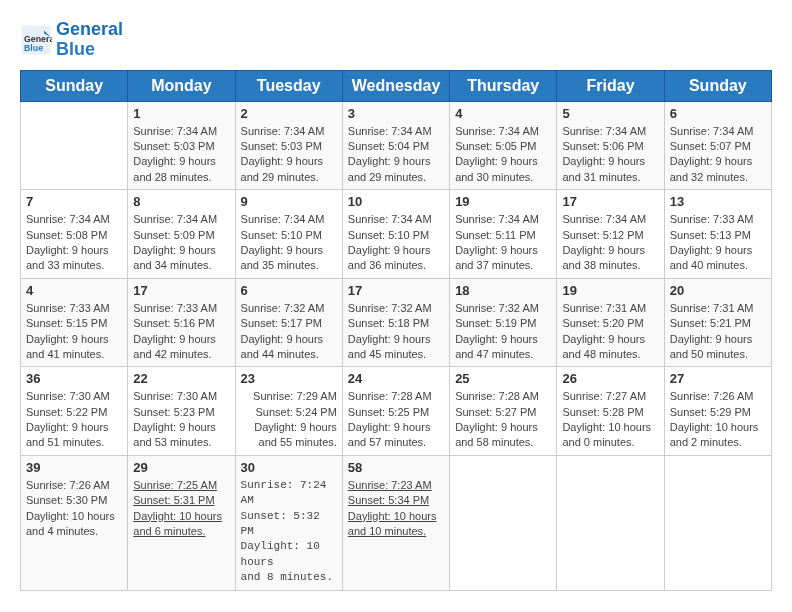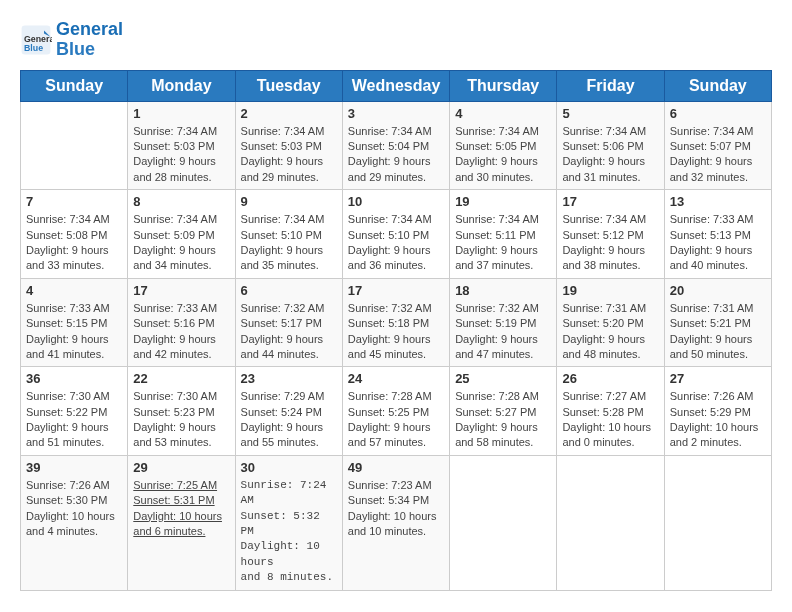--- a/index.html
+++ b/index.html
@@ -275,21 +275,21 @@
         </td>
         <td>
           <span class="day-number">22</span>
           <div class="day-info" style="white-space: pre-line;">Sunrise: 7:30 AM
 Sunset: 5:23 PM
 Daylight: 9 hours
 and 53 minutes.</div>
         </td>
         <td>
           <span class="day-number">23</span>
-          <div class="day-info" style="white-space: pre-line;">Sunrise: 7:29 AM
+          <div class="day-info" style="white-space: pre-line; text-align: right;">Sunrise: 7:29 AM
 Sunset: 5:24 PM
 Daylight: 9 hours
 and 55 minutes.</div>
         </td>
         <td>
           <span class="day-number">24</span>
           <div class="day-info" style="white-space: pre-line;">Sunrise: 7:28 AM
 Sunset: 5:25 PM
 Daylight: 9 hours
 and 57 minutes.</div>
@@ -332,22 +332,22 @@
 and 6 minutes.</div>
         </td>
         <td>
           <span class="day-number">30</span>
           <div class="day-info" style="white-space: pre-line; font-family: Liberation Mono, monospace;">Sunrise: 7:24 AM
 Sunset: 5:32 PM
 Daylight: 10 hours
 and 8 minutes.</div>
         </td>
         <td>
-          <span class="day-number">49</span>
-          <div class="day-info" style="white-space: pre-line;">Sunrise: 7:23 AM
+          <span class="day-number">58</span>
+          <div class="day-info" style="white-space: pre-line; text-decoration: underline;">Sunrise: 7:23 AM
 Sunset: 5:34 PM
 Daylight: 10 hours
 and 10 minutes.</div>
         </td>
         <td class="empty-cell"></td>
         <td class="empty-cell"></td>
         <td class="empty-cell"></td>
       </tr>
     </tbody>
 </table>

